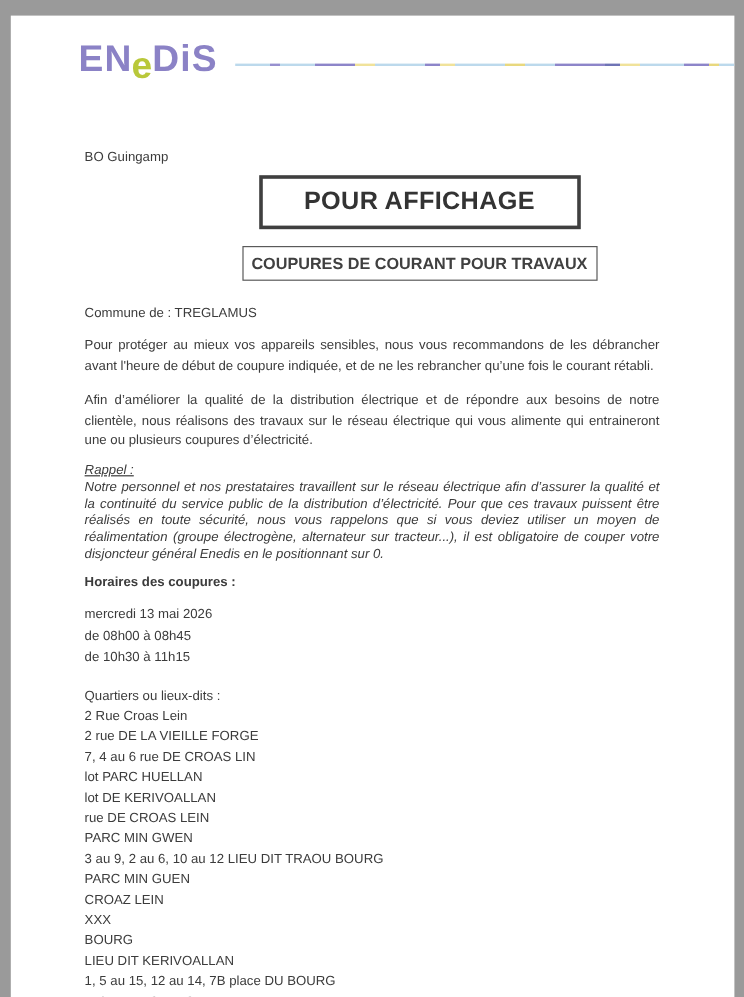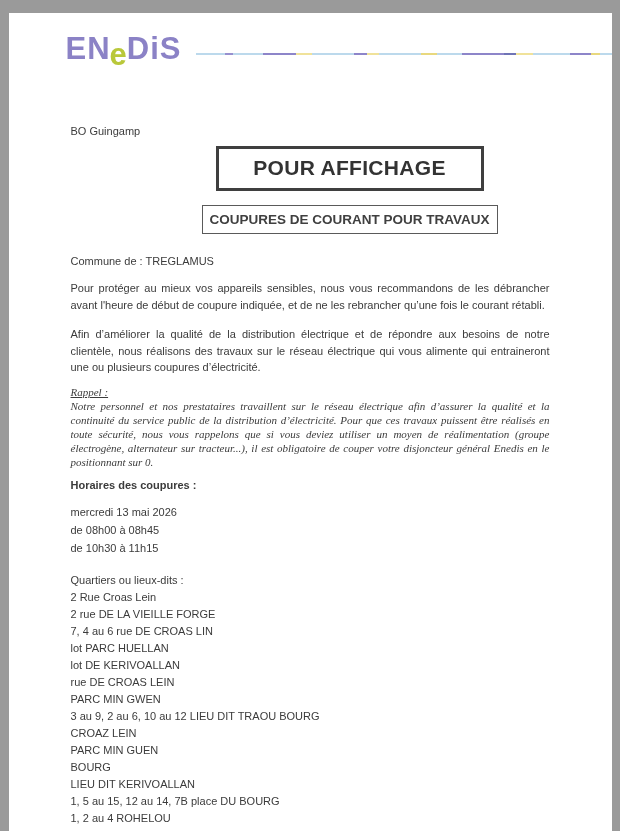--- a/index.html
+++ b/index.html
@@ -42,21 +42,21 @@
     padding:7px 0 8px 0; color:#333;
     letter-spacing:0.3px;
   }
   .banner2{
     width:296px; margin:14px 0 0 131px; border:1px solid #5a5a5a;
     text-align:center; font-weight:bold; font-size:13.5px;
     padding:6px 0; color:#404040;
   }
   .commune{ margin-top:21px; }
   .para{ margin-top:13px; text-align:justify; line-height:16.5px; }
-  .rappel{ margin-top:9px; font-style:italic; line-height:14px;font-family:Liberation Serif, serif; }
+  .rappel{ margin-top:9px; font-style:italic; line-height:14px; }
   .rappel-title{ text-decoration:underline; }
   .rappel-body{ text-align:justify; }
   .horaires-heading{ margin-top:10px; font-weight:bold; }
   .schedule{ margin-top:12px; line-height:18px; }
   .schedule div{ white-space:pre; }
   .quartiers-heading{ margin-top:15px; line-height:17px; }
   .quartiers-list{ line-height:17px; }
   .quartiers-list div{ white-space:pre; }
 </style>
 </head>
@@ -102,22 +102,23 @@
 
     <div class="quartiers-list">
         <div>2 Rue Croas Lein</div>
         <div>2 rue DE LA VIEILLE FORGE</div>
         <div>7, 4 au 6 rue DE CROAS LIN</div>
         <div>lot PARC HUELLAN</div>
         <div>lot DE KERIVOALLAN</div>
         <div>rue DE CROAS LEIN</div>
         <div>PARC MIN GWEN</div>
         <div>3 au 9, 2 au 6, 10 au 12 LIEU DIT TRAOU BOURG</div>
+        <div>PARC MIN GUEN</div>
         <div>CROAZ LEIN</div>
-        <div>PARC MIN GUEN</div>
+        <div>XXX</div>
         <div>BOURG</div>
         <div>LIEU DIT KERIVOALLAN</div>
         <div>1, 5 au 15, 12 au 14, 7B place DU BOURG</div>
         <div>1, 2 au 4 ROHELOU</div>
       </div>
 
   </div>
 </div>
 
 </body></html>

